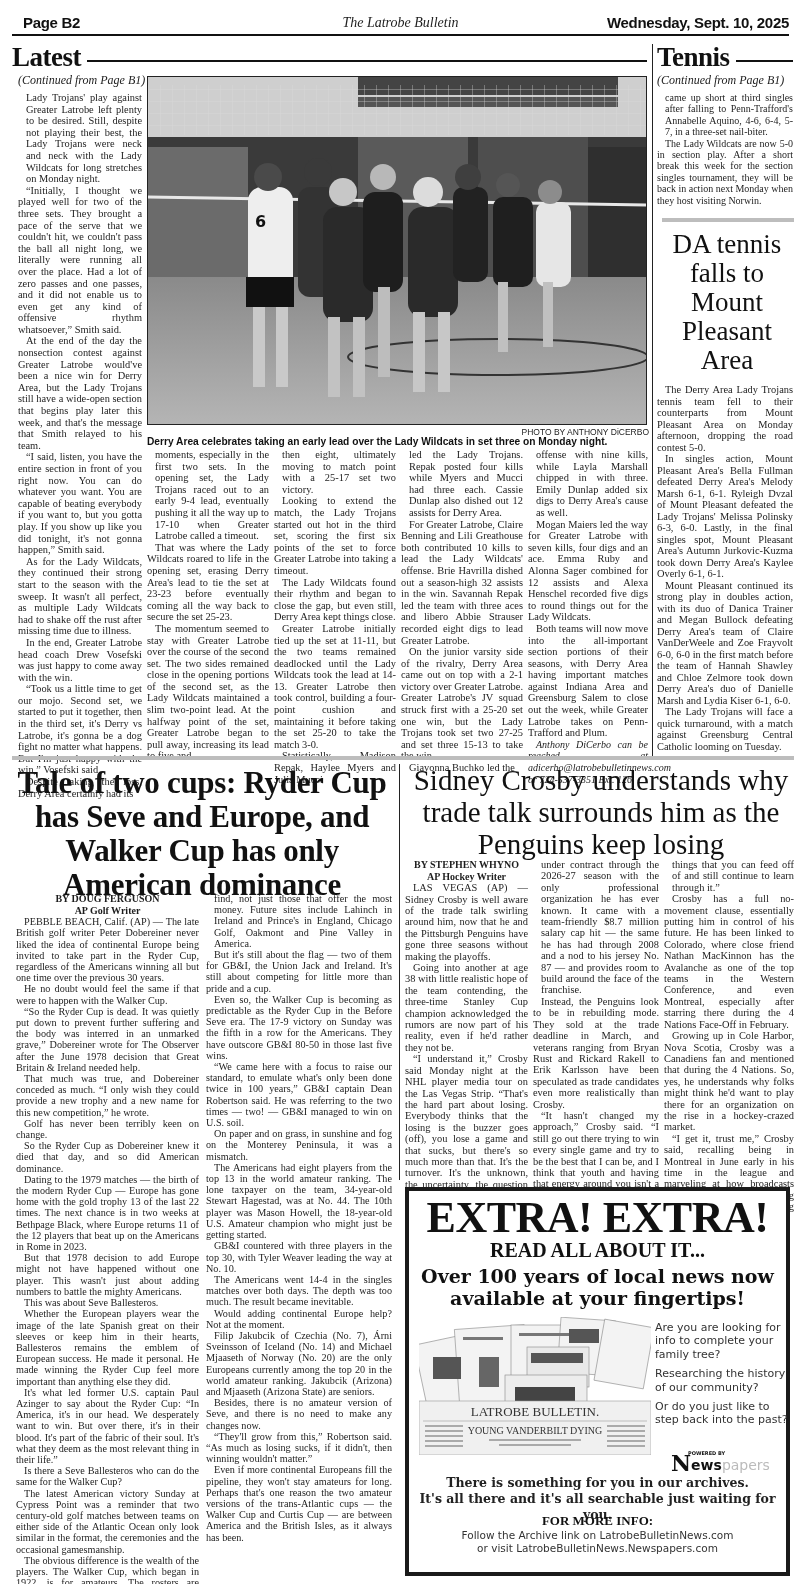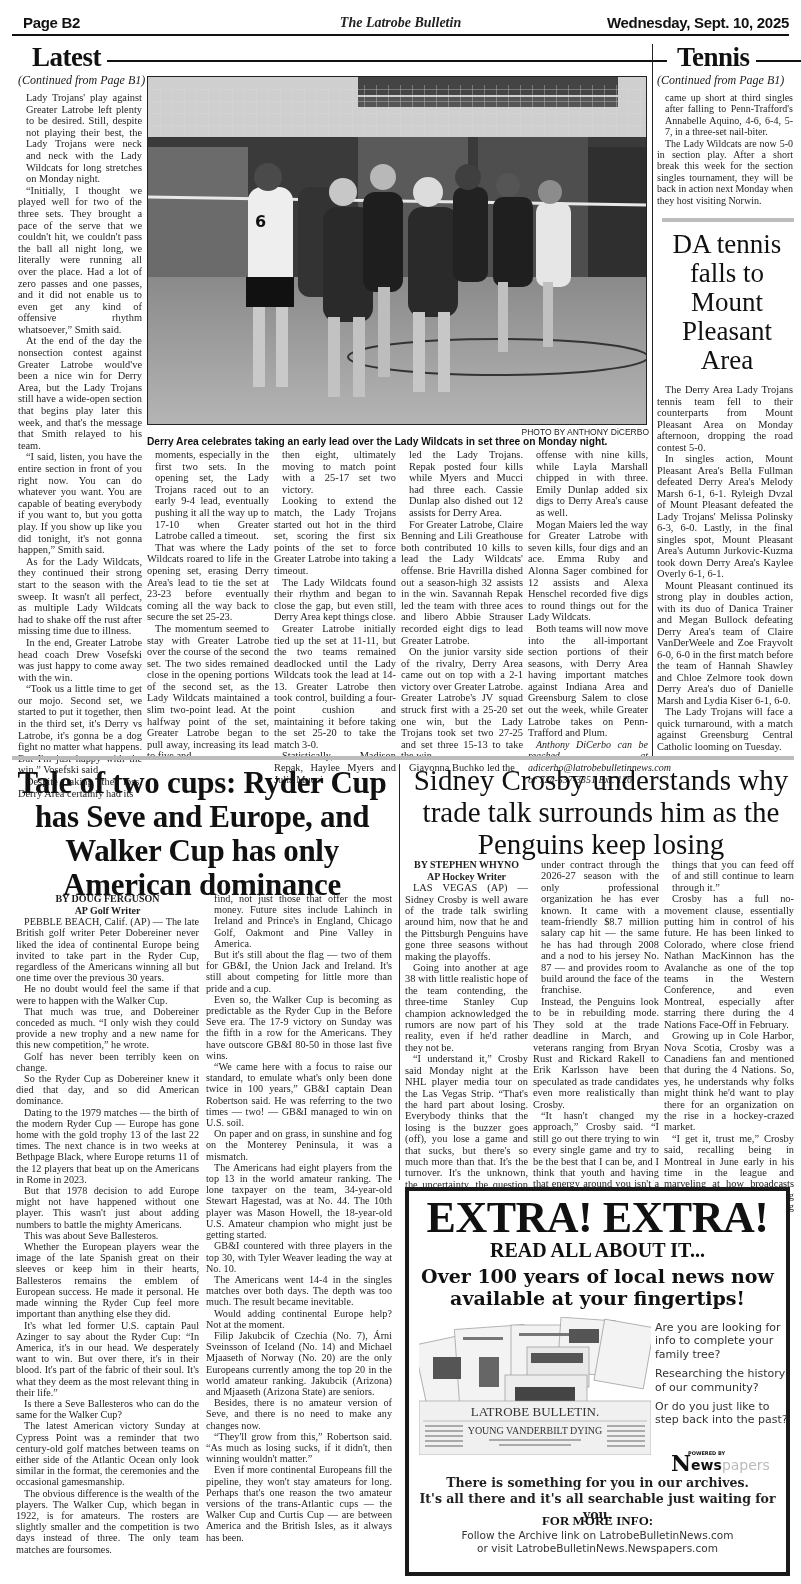--- a/index.html
+++ b/index.html
@@ -6,24 +6,24 @@
   html, body { width: 801px; height: 1584px; background: #ffffff; overflow: hidden; }
   body { position: relative; font-family: "Liberation Serif", serif; color: #1a1a1a; }
 
   .abs { position: absolute; }
 
   
   .folio { top: 14px; left: 12px; right: 12px; height: 22px; border-bottom: 2px solid #111; }
   .folio-left, .folio-right { position: absolute; top: 0; font-family: "Liberation Sans", sans-serif; font-weight: bold; font-size: 15px; letter-spacing: -0.3px; color: #111; }
   .folio-left { left: 0; margin-left: 11px; }
   .folio-right { right: 0; }
-  .folio-center { position: absolute; left: 0; right: 0; top: 1px; text-align: center; font-family: "Liberation Serif", serif; font-size: 14px; font-style: italic; font-weight: bold; color: #222; }
+  .folio-center { position: absolute; left: 0; right: 0; top: 1px; text-align: center; font-family: "Liberation Serif", serif; font-size: 14px; font-style: italic; font-weight: normal; color: #222; }
 
   
-  .sec-head { display: flex; align-items: center; font-family: "Liberation Serif", serif; font-weight: bold; font-size: 27px; color: #111; letter-spacing: -0.5px; margin-left: 20px; }
+  .sec-head { display: flex; align-items: center; font-family: "Liberation Serif", serif; font-weight: bold; font-size: 27px; color: #111; letter-spacing: -0.5px; }
   .sec-head .rule { flex: 1; height: 2px; background: #111; margin-left: 6px; margin-top: 6px; }
 
   .contd { font-style: italic; font-size: 12px; color: #222; }
 
   .col { position: absolute; font-size: 10.4px; line-height: 11.6px; text-align: justify; color: #1d1d1d; }
   .col p { text-indent: 8px; }
   .col p.noindent { text-indent: 0; margin-left: 8px; }
   .col p.sig { font-style: italic; text-indent: 8px; font-size: 10px; }
 
   .vrule { position: absolute; width: 1px; background: #222; }
@@ -190,20 +190,21 @@
 </div>
 
 <div class="hbar" style="left:12px; top:756px; width:782px;"></div>
 
 <div class="golf-hl">Tale of two cups: Ryder Cup has Seve and Europe, and Walker Cup has only American dominance</div>
 <div class="col" style="left:16px; top:893px; width:183px; font-size:10.2px; line-height:11.2px;">
   <p class="byline">BY DOUG FERGUSON</p>
   <p class="byline">AP Golf Writer</p>
   <p>PEBBLE BEACH, Calif. (AP) — The late British golf writer Peter Dobereiner never liked the idea of continental Europe being invited to take part in the Ryder Cup, regardless of the Americans winning all but one time over the previous 30 years.</p>
   <p>He no doubt would feel the same if that were to happen with the Walker Cup.</p>
+  <p>“So the Ryder Cup is dead. It was quietly put down to prevent further suffering and the body was interred in an unmarked grave,” Dobereiner wrote for The Observer after the June 1978 decision that Great Britain &amp; Ireland needed help.</p>
   <p>That much was true, and Dobereiner conceded as much. “I only wish they could provide a new trophy and a new name for this new competition,” he wrote.</p>
   <p>Golf has never been terribly keen on change.</p>
   <p>So the Ryder Cup as Dobereiner knew it died that day, and so did American dominance.</p>
   <p>Dating to the 1979 matches — the birth of the modern Ryder Cup — Europe has gone home with the gold trophy 13 of the last 22 times. The next chance is in two weeks at Bethpage Black, where Europe returns 11 of the 12 players that beat up on the Americans in Rome in 2023.</p>
   <p>But that 1978 decision to add Europe might not have happened without one player. This wasn't just about adding numbers to battle the mighty Americans.</p>
   <p>This was about Seve Ballesteros.</p>
   <p>Whether the European players wear the image of the late Spanish great on their sleeves or keep him in their hearts, Ballesteros remains the emblem of European success. He made it personal. He made winning the Ryder Cup feel more important than anything else they did.</p>
   <p>It's what led former U.S. captain Paul Azinger to say about the Ryder Cup: “In America, it's in our head. We desperately want to win. But over there, it's in their blood. It's part of the fabric of their soul. It's what they deem as the most relevant thing in their life.”</p>
   <p>Is there a Seve Ballesteros who can do the same for the Walker Cup?</p>
   <p>The latest American victory Sunday at Cypress Point was a reminder that two century-old golf matches between teams on either side of the Atlantic Ocean only look similar in the format, the ceremonies and the occasional gamesmanship.</p>

